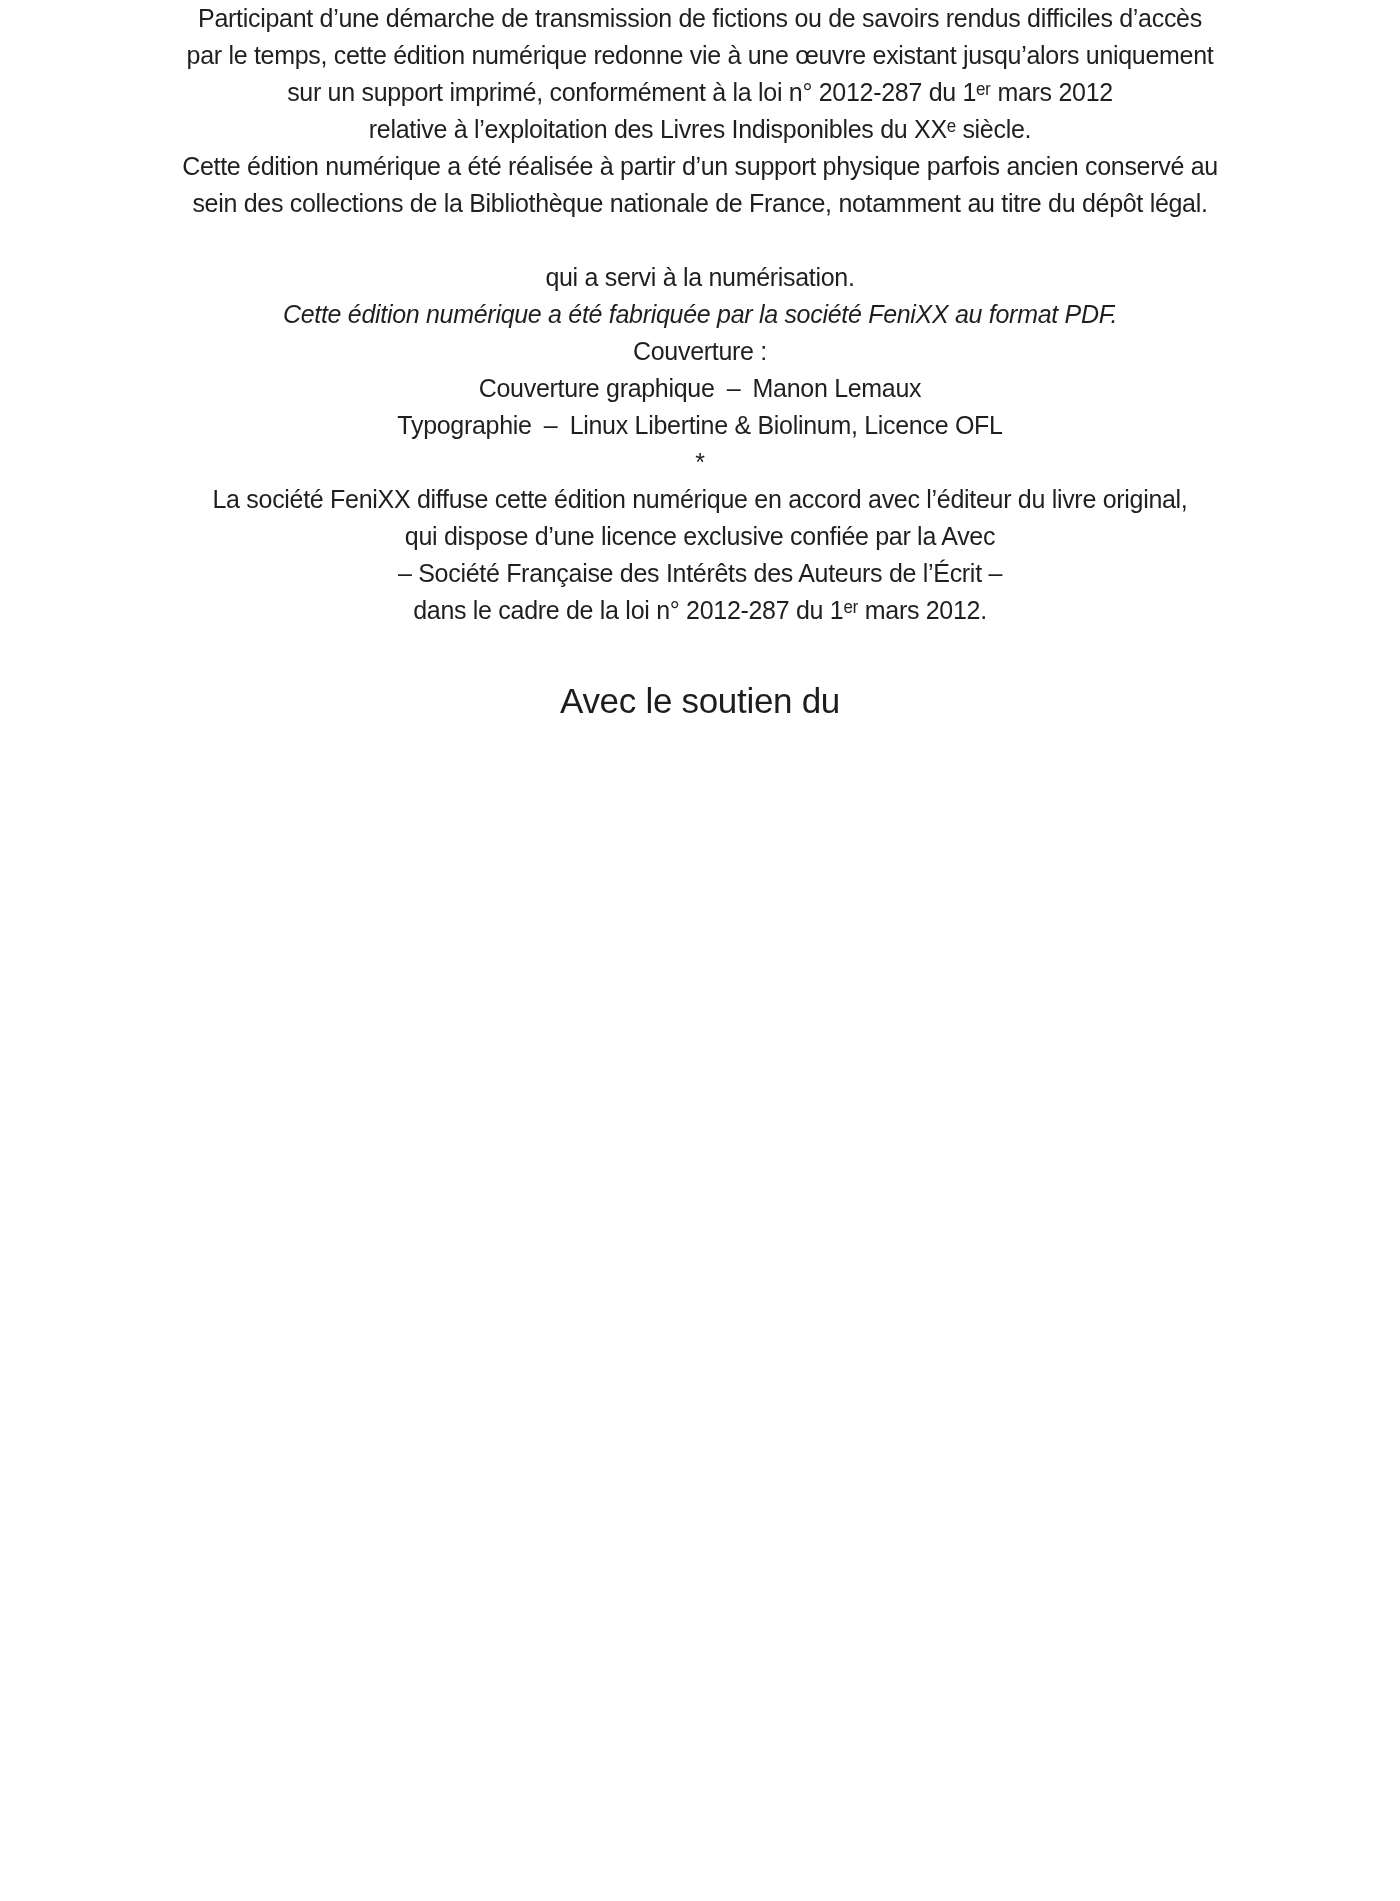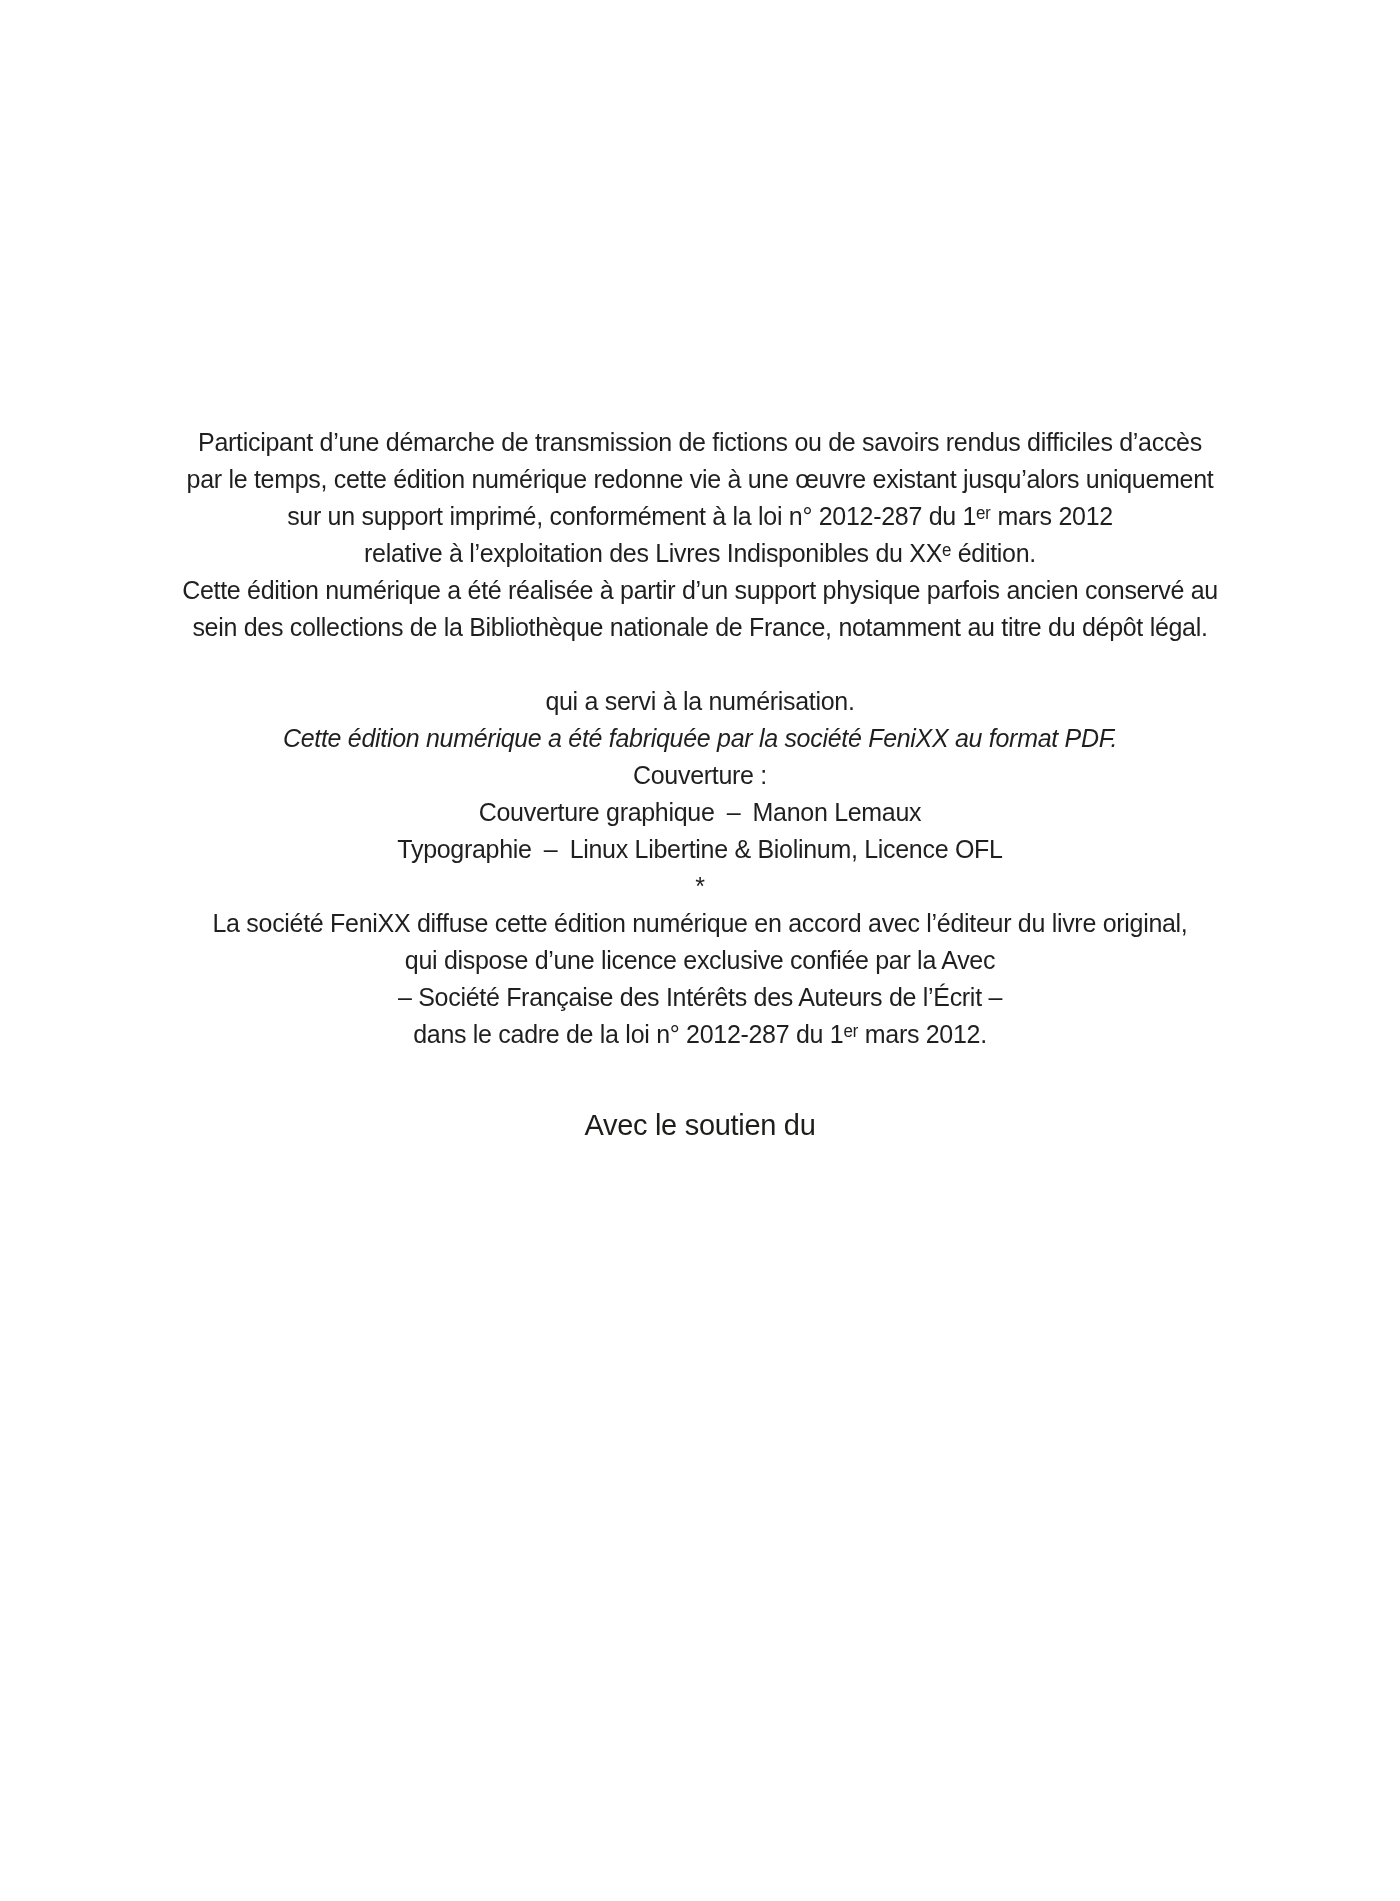--- a/index.html
+++ b/index.html
@@ -9,39 +9,38 @@
   }
   body {
     width: 1400px;
     height: 1901px;
     position: relative;
     font-family: "Liberation Sans", "DejaVu Sans", sans-serif;
     color: #1f1f1f;
     overflow: hidden;
   }
   .colophon {
-    padding-top: 424px;
     text-align: center;
   }
   p.para {
     margin: 0;
     font-size: 25px;
     line-height: 37px;
     letter-spacing: -0.3px;
     font-weight: 400;
   }
   .line { white-space: nowrap; }
   .p2 { margin-top: 33px; }
   .p3 { margin-top: 28px; font-style: italic; }
   .p4 { margin-top: 52px; line-height: 40px; text-align: center; }
   .p5 { margin-top: 10px; font-size: 30px; line-height: 40px; }
   .p6 { margin-top: 34px; }
   .support-line {
     margin-top: 56px;
-    font-size: 29px;
+    font-size: 35px;
     line-height: 32px;
     letter-spacing: -0.3px;
     text-align: center;
     color: #1d1d1b;
   }
   .logo-wrap {
     margin: 12px auto 0;
     width: 196px;
     height: 122px;
     display: block;
@@ -51,21 +50,21 @@
 </head>
 <body>
 
 <main>
   <section class="colophon">
 
     <p class="para p1">
       <span class="line">Participant d’une démarche de transmission de fictions ou de savoirs rendus difficiles d’accès</span><br>
       <span class="line">par le temps, cette édition numérique redonne vie à une œuvre existant jusqu’alors uniquement</span><br>
       <span class="line">sur un support imprimé, conformément à la loi n° 2012-287 du 1ᵉʳ mars 2012</span><br>
-      <span class="line">relative à l’exploitation des Livres Indisponibles du XXᵉ édition.</span>
+      <span class="line">relative à l’exploitation des Livres Indisponibles du XXᵉ siècle.</span>
     </p>
 
     <p class="para p2">
       <span class="line">Cette édition numérique a été réalisée à partir d’un support physique parfois ancien conservé au</span><br>
       <span class="line">sein des collections de la Bibliothèque nationale de France, notamment au titre du dépôt légal.</span><br>
       <br>
       <span class="line">qui a servi à la numérisation.</span>
     </p>
 
     <p class="para p3">

